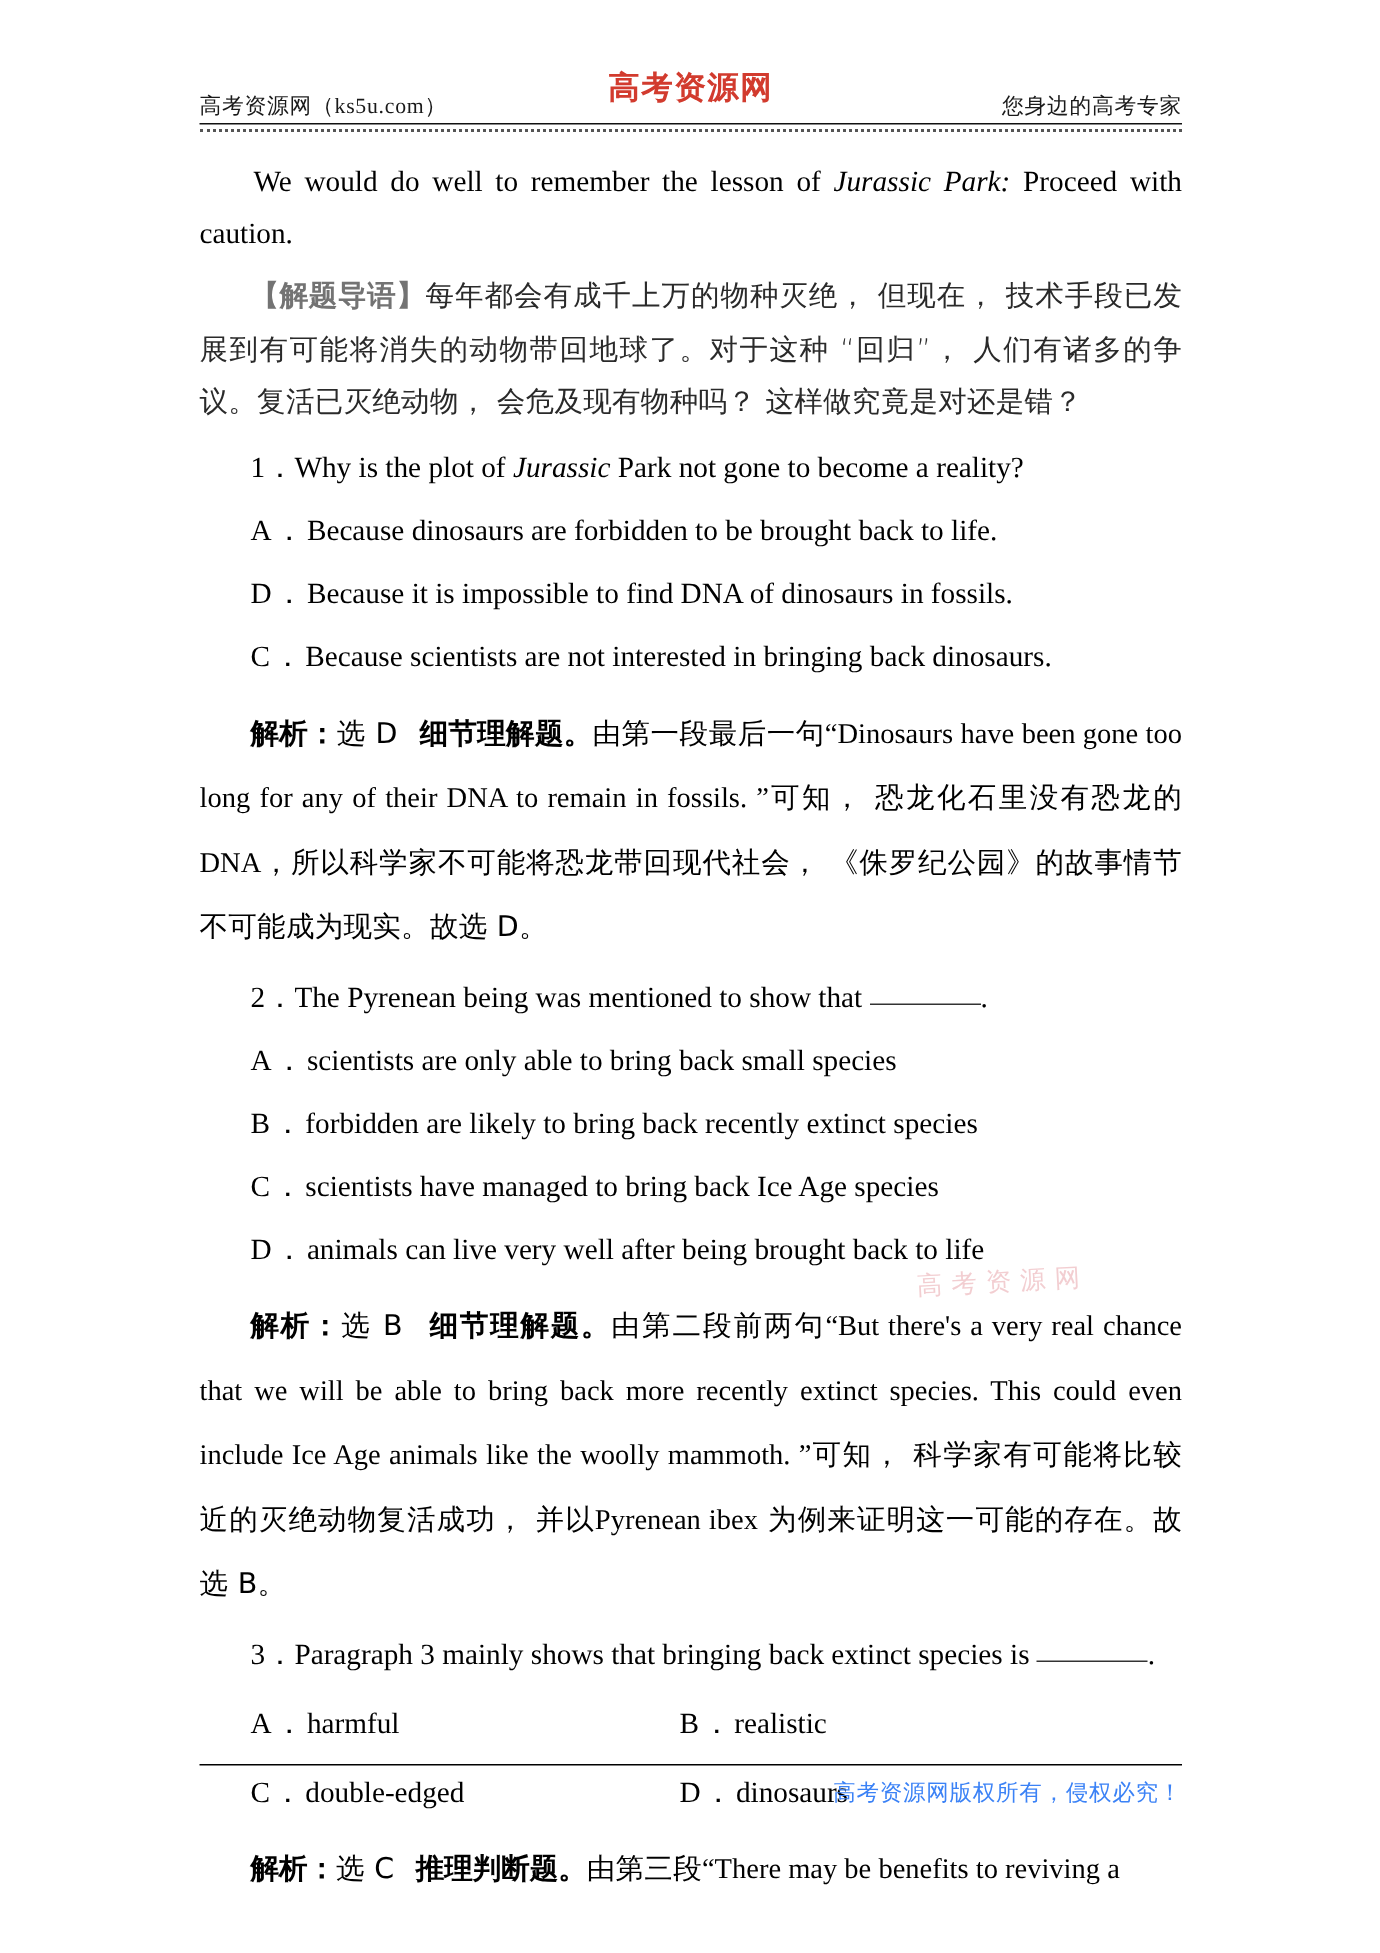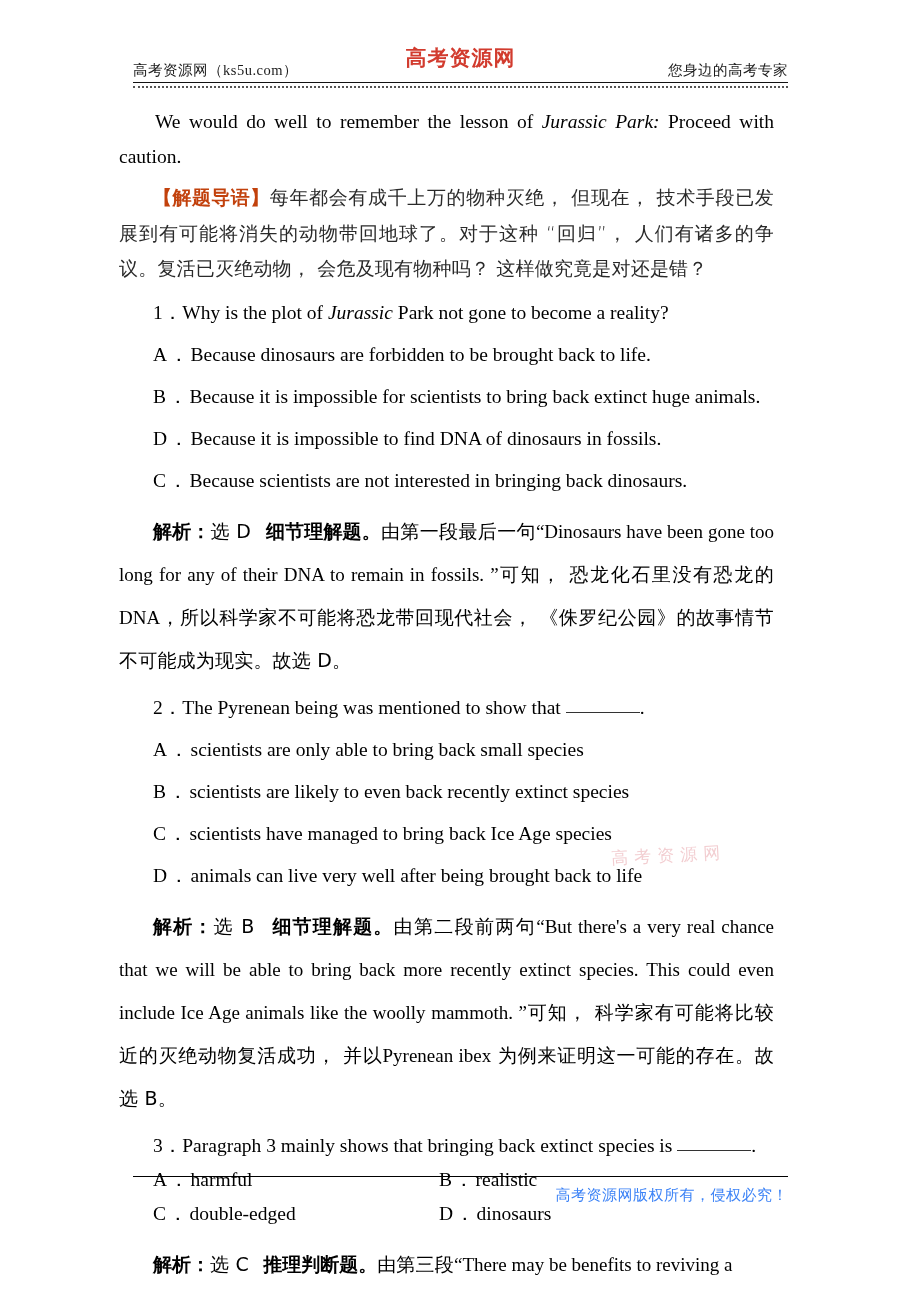--- a/index.html
+++ b/index.html
@@ -68,21 +68,21 @@
   .header-rule-dotted {
     position: absolute;
     left: 0; right: 0;
     top: 34px;
     border-top: 2px dotted #555;
   }
 
   
   .content {
     position: absolute;
-    left: 119px;
+    left: 133px;
     top: 104px;
     width: 655px;
   }
 
   
   .para-en {
     margin: 0 0 2px 0;
     font-size: 19.5px;
     line-height: 35px;
     text-align: justify;
@@ -101,21 +101,21 @@
     text-align: justify;
     text-align-last: left;
     font-family: "DejaVu Sans", "Liberation Sans", sans-serif;
     font-weight: 300;
     color: #2a2a2a;
     letter-spacing: .2px;
   }
   .para-cn .tag {
     font-family: "DejaVu Sans", "Liberation Sans", sans-serif;
     font-weight: bold;
-    color: #c2410c;
+    color: #737373;
     letter-spacing: 0;
   }
 
   
   .q-stem {
     margin: 8px 0 0 0;
     font-size: 19.5px;
     line-height: 35px;
     text-indent: 34px;
   }
@@ -127,21 +127,21 @@
     vertical-align: 1px;
   }
   .opt {
     margin: 8px 0 0 0;
     font-size: 19.5px;
     line-height: 34px;
     text-indent: 34px;
   }
   .opt-letter { letter-spacing: 2px; }
   .opt-2col {
-    margin: 0 0 0 0;
+    margin: 12px 0 0 0;
     font-size: 19.5px;
     line-height: 34px;
     display: flex;
   }
   .opt-2col .c1 { width: 320px; padding-left: 34px; box-sizing: border-box; }
   .opt-2col .c2 { flex: 1; }
 
   
   .explain {
     margin: 12px 0 0 0;
@@ -222,30 +222,29 @@
 
   <div class="content">
 
     <p class="para-en"><span>We would do well to remember the lesson of </span><span class="ital">Jurassic Park:</span><span> Proceed with caution.</span></p>
 
     <p class="para-cn"><span class="tag">【解题导语】</span><span>每年都会有成千上万的物种灭绝， 但现在， 技术手段已发展到有可能将消失的动物带回地球了。对于这种 “回归”， 人们有诸多的争议。复活已灭绝动物， 会危及现有物种吗？ 这样做究竟是对还是错？</span></p>
 
     <p class="q-stem"><span>1．</span><span>Why is the plot of </span><span class="ital">Jurassic</span><span> Park not gone to become a reality?</span></p>
 
     <p class="opt"><span class="opt-letter">A．</span><span>Because dinosaurs are forbidden to be brought back to life.</span></p>
-    <p class="opt"><span class="opt-letter">B．</span><span>Because it is impossible for scientists to bring back extinct huge animals.</span></p>
     <p class="opt"><span class="opt-letter">D．</span><span>Because it is impossible to find DNA of dinosaurs in fossils.</span></p>
     <p class="opt"><span class="opt-letter">C．</span><span>Because scientists are not interested in bringing back dinosaurs.</span></p>
 
     <p class="explain"><span class="cn-b">解析：</span><span class="cn">选 D</span>&nbsp;&nbsp;&nbsp;<span class="cn-b">细节理解题。</span><span class="cn">由第一段最后一句</span><span class="en">“Dinosaurs have been gone too long for any of their DNA to remain in fossils. ”</span><span class="cn">可知， 恐龙化石里没有恐龙的</span><span class="en">DNA，</span><span class="cn">所以科学家不可能将恐龙带回现代社会， 《侏罗纪公园》的故事情节不可能成为现实。故选 D。</span></p>
 
     <p class="q-stem"><span>2．</span><span>The Pyrenean being was mentioned to show that </span><span class="blank"></span><span>.</span></p>
 
     <p class="opt"><span class="opt-letter">A．</span><span>scientists are only able to bring back small species</span></p>
-    <p class="opt"><span class="opt-letter">B．</span><span>scientists are likely to even back recently extinct species</span></p>
+    <p class="opt"><span class="opt-letter">B．</span><span>forbidden are likely to bring back recently extinct species</span></p>
     <p class="opt"><span class="opt-letter">C．</span><span>scientists have managed to bring back Ice Age species</span></p>
     <p class="opt"><span class="opt-letter">D．</span><span>animals can live very well after being brought back to life</span></p>
 
     <p class="explain"><span class="cn-b">解析：</span><span class="cn">选 B</span>&nbsp;&nbsp;&nbsp;<span class="cn-b">细节理解题。</span><span class="cn">由第二段前两句</span><span class="en">“But there's a very real chance that we will be able to bring back more recently extinct species. This could even include Ice Age animals like the woolly mammoth. ”</span><span class="cn">可知， 科学家有可能将比较近的灭绝动物复活成功， 并以</span><span class="en">Pyrenean ibex</span><span class="cn"> 为例来证明这一可能的存在。故选 B。</span></p>
 
     <p class="q-stem"><span>3．</span><span>Paragraph 3 mainly shows that bringing back extinct species is </span><span class="blank"></span><span>.</span></p>
 
     <div class="opt-2col">
       <div class="c1"><span class="opt-letter">A．</span><span>harmful</span></div>
       <div class="c2"><span class="opt-letter">B．</span><span>realistic</span></div>

